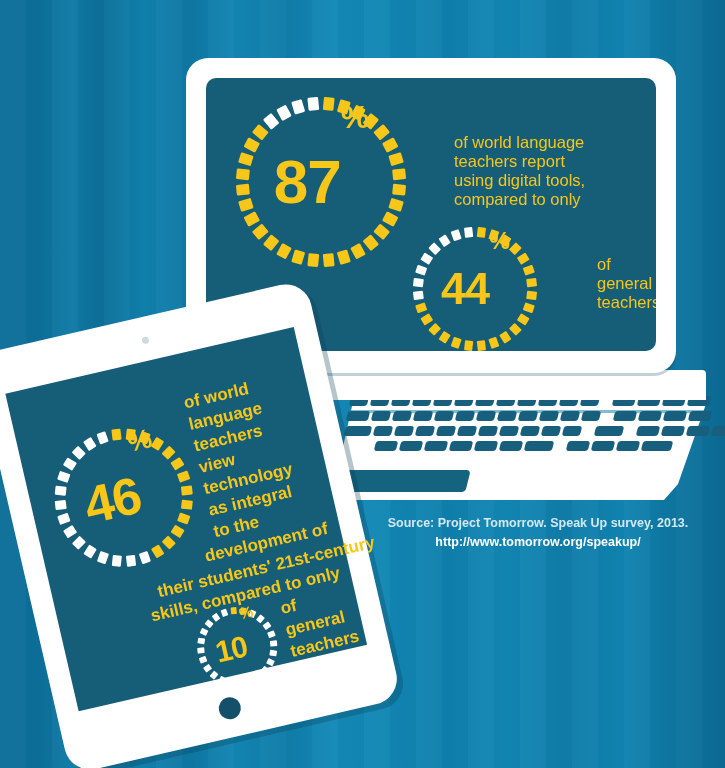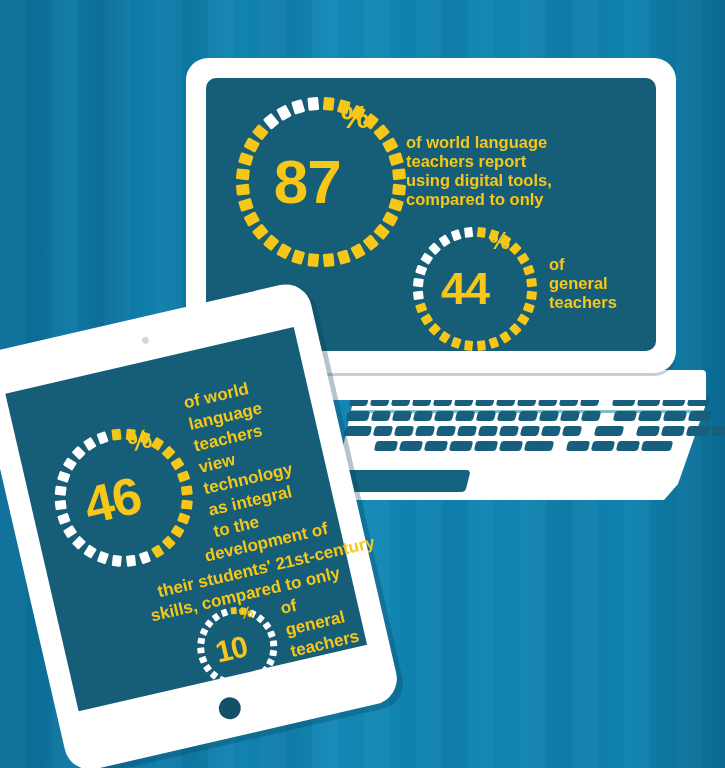--- a/index.html
+++ b/index.html
@@ -80,22 +80,22 @@
     position:absolute;left:0;top:0;width:100%;height:100%;
     display:flex;align-items:center;justify-content:center;
     color:#f6c718;font-weight:bold;line-height:.9;
     letter-spacing:-1px;
   }
   .val .num{font-size:1em;}
   .val .pct{font-size:.52em;align-self:flex-start;margin-top:.22em;}
 
   
   .ylabel{
-    position:absolute;color:#f6c718;font-weight:bold;
-    line-height:1.16;white-space:pre-line;
+    position:absolute;color:#f6c718;font-weight:normal;
+    line-height:1.16;white-space:pre-line;margin-left:48px;
   }
 
   
   #tablet{
     position:absolute;left:18px;top:312px;width:340px;height:430px;
     transform:rotate(-13deg);transform-origin:50% 50%;
   }
   .tab-body{
     position:absolute;inset:0;background:#ffffff;border-radius:26px;
     box-shadow:5px 6px 0 rgba(10,62,86,.30);
@@ -403,14 +403,18 @@
             <div class="tline" style="left: 220px; top: 262px; font-size: 17px;">of</div>
             <div class="tline" style="left: 220px; top: 284px; font-size: 17px;">general</div>
             <div class="tline" style="left: 220px; top: 306px; font-size: 17px;">teachers</div>
           </div>
 
       </div>
       <div class="tab-home"></div>
     </div>
   </div>
 
+  <div id="source">
+    <div class="line1">Source: Project Tomorrow. Speak Up survey, 2013.</div>
+    <div class="line2">http://www.tomorrow.org/speakup/</div>
+  </div>
 
 </div>
 
 </body></html>

